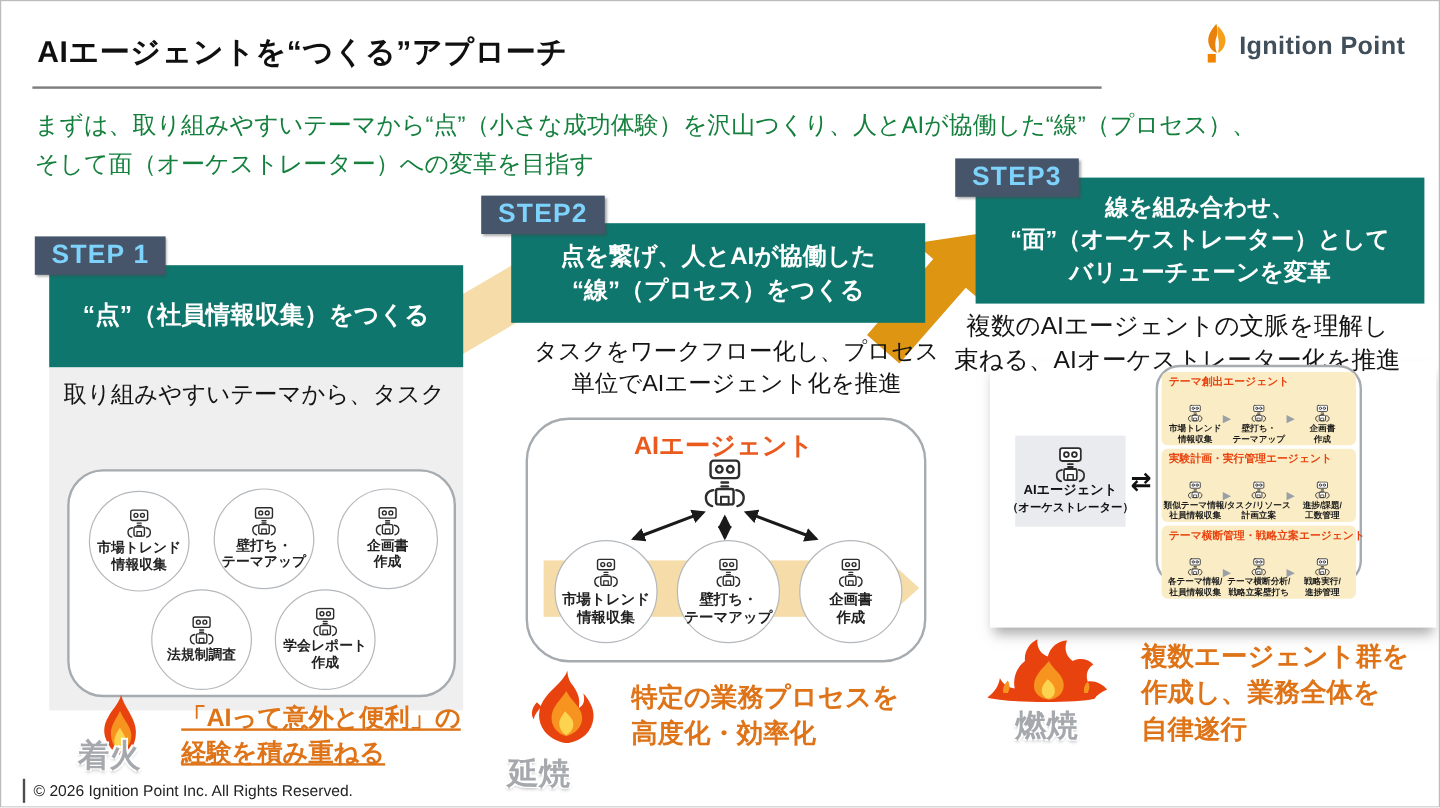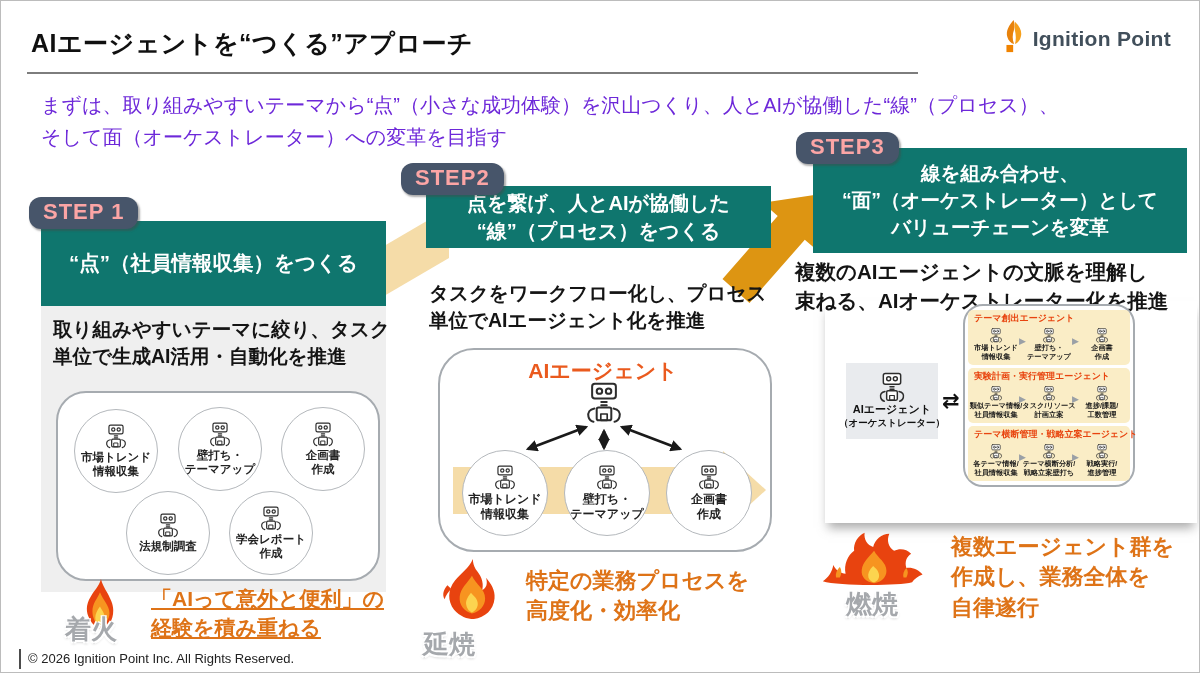--- a/index.html
+++ b/index.html
@@ -4,47 +4,47 @@
 <style>
   html,body{margin:0;padding:0;background:#fff;}
   .slide{position:relative;width:1200px;height:673px;background:#fff;overflow:hidden;
          font-family:"Liberation Sans","DejaVu Sans",sans-serif;border:1px solid #bcbcbc;box-sizing:border-box;}
   .abs{position:absolute;}
   
   .title{left:30px;top:26px;font-size:25px;font-weight:bold;color:#101010;letter-spacing:.5px;}
   .title-rule{left:26px;top:71px;width:891px;height:2px;background:#7d7d7d;}
   .logo{right:28px;top:18px;display:flex;align-items:flex-end;gap:5px;}
   .logo-text{font-size:21px;font-weight:600;color:#414F5B;letter-spacing:.3px;padding-bottom:2px;}
-  .intro{left:40px;top:88px;font-size:20px;color:#6d28d9;line-height:1.6;}
-  
-  .step-label{background:#47556A;color:#fca5a5;font-weight:bold;font-size:22px;letter-spacing:1px;
-              padding:2px 14px 4px;border-radius:12px;box-shadow:1.5px 2px 2px rgba(70,70,70,.45);z-index:6;}
+  .intro{left:28px;top:88px;font-size:20px;color:#15803d;line-height:1.6;}
+  
+  .step-label{background:#47556A;color:#7dd3fc;font-weight:bold;font-size:22px;letter-spacing:1px;
+              padding:2px 14px 4px;border-radius:0;box-shadow:1.5px 2px 2px rgba(70,70,70,.45);z-index:6;}
   
   .amber{background:#0f766e;color:#fff;font-weight:bold;text-align:center;display:flex;
          flex-direction:column;justify-content:center;z-index:4;}
   .amber div{line-height:1.4;}
   
   .gray-panel{background:#EFEFEF;z-index:1;}
-  .desc{font-weight:bold;color:#141414;z-index:3;line-height:1.4;}
+  .desc{font-weight:normal;color:#141414;z-index:3;line-height:1.4;text-align:center;}
   .wrect{background:#fff;border:2px solid #A6ABB0;border-radius:30px;z-index:2;}
   
   .circle{background:#fff;border:1.5px solid #B4B8BC;border-radius:50%;display:flex;flex-direction:column;
           align-items:center;justify-content:center;text-align:center;z-index:4;}
   .c-label{font-size:11.5px;font-weight:700;color:#222;line-height:1.2;margin-top:2px;}
   .diagram-title{font-weight:bold;color:#EA5A1E;font-size:21px;text-align:center;z-index:5;}
   
   .panel3{background:#fff;box-shadow:0 8px 10px -3px rgba(100,100,100,.55);z-index:1;}
   .orch-box{background:#E9EBEE;display:flex;flex-direction:column;align-items:center;justify-content:center;
             text-align:center;z-index:3;}
   .orch-l1{font-size:11px;font-weight:700;color:#111;line-height:1.25;white-space:nowrap;}
   .orch-l2{font-size:9.5px;font-weight:700;color:#111;white-space:nowrap;}
   .exchange{font-size:21px;font-weight:bold;color:#111;z-index:3;}
   .rect3{background:#fff;border:2px solid #A6ABB0;border-radius:20px;z-index:3;box-sizing:border-box;
          padding:4px 3px;display:flex;flex-direction:column;gap:3px;}
-  .band{background:#FAEDC6;border-radius:5px;flex:1;display:flex;flex-direction:column;padding:1px 2px;}
+  .band{background:#FAEDC6;border-radius:5px;flex:1;display:flex;flex-direction:column;padding:1px 2px;gap:12px;}
   .g-title{font-size:9px;font-weight:700;color:#E8440F;text-align:left;padding:1px 0 0 4px;white-space:nowrap;}
   .g-items{display:flex;align-items:center;justify-content:space-between;flex:1;padding:0 1px;}
   .g-item{display:flex;flex-direction:column;align-items:center;width:50px;}
   .b-cap{font-size:7.2px;font-weight:700;color:#1a1a1a;line-height:1.25;text-align:center;white-space:nowrap;}
   .chev{color:#9AA0A6;font-size:9px;margin:0 -3px;padding-bottom:8px;}
   
   .stage{font-size:26px;font-weight:bold;color:#A5A8AC;z-index:6;
          text-shadow:-1.5px -1.5px 0 #fff,1.5px -1.5px 0 #fff,-1.5px 1.5px 0 #fff,1.5px 1.5px 0 #fff,0 2px 3px rgba(0,0,0,.3);}
   .outcome{font-size:21px;font-weight:bold;color:#DE7317;line-height:1.38;z-index:5;}
   
@@ -116,22 +116,21 @@
     <div>まずは、取り組みやすいテーマから“点”（小さな成功体験）を沢山つくり、人とAIが協働した“線”（プロセス）、</div>
     <div>そして面（オーケストレーター）への変革を目指す</div>
   </div>
 
   <div class="abs step-label" style="left:28px;top:196px;">STEP 1</div>
   <div class="abs amber" style="left:40px;top:220px;width:345px;height:85px;font-size:20.5px;">
     <div>“点”（社員情報収集）をつくる</div>
   </div>
   <div class="abs gray-panel" style="left:40px;top:305px;width:345px;height:286px;"></div>
   <div class="abs desc" style="left:52px;top:315px;font-size:19.5px;">
-    <div>取り組みやすいテーマに絞り、タスク</div>
-    <div>単位で生成AI活用・自動化を推進</div>
+    <div>取り組みやすいテーマから、タスク</div>
   </div>
   <div class="abs wrect" style="left:55px;top:390px;width:320px;height:186px;"></div>
 
   <div class="abs circle" style="left:73px;top:408px;width:82px;height:82px;">
     <svg class="icon" width="26" height="25">
         <use href="#robot" xlink:href="#robot"></use>
       </svg>
     <div class="c-label">
         <div>市場トレンド</div>
         <div>情報収集</div>
@@ -167,25 +166,25 @@
     <svg class="icon" width="26" height="25">
         <use href="#robot" xlink:href="#robot"></use>
       </svg>
     <div class="c-label">
         <div>学会レポート</div>
         <div>作成</div>
       </div>
   </div>
 
   <div class="abs step-label" style="left:400px;top:162px;">STEP2</div>
-  <div class="abs amber" style="left:425px;top:185px;width:345px;height:62px;font-size:20px;">
+  <div class="abs amber" style="left:425px;top:185px;width:345px;height:83px;font-size:20px;">
     <div>点を繋げ、人とAIが協働した</div>
     <div>“線”（プロセス）をつくる</div>
   </div>
-  <div class="abs desc" style="left:428px;top:279px;font-size:19.5px;">
+  <div class="abs desc" style="left:444px;top:279px;font-size:19.5px;">
     <div>タスクをワークフロー化し、プロセス</div>
     <div>単位でAIエージェント化を推進</div>
   </div>
   <div class="abs wrect" style="left:437px;top:347px;width:330px;height:200px;border-radius:36px;"></div>
   <div class="abs diagram-title" style="left:437px;top:356px;width:330px;">AIエージェント</div>
 
   <svg class="abs" style="left:437px;top:347px;z-index:2;" width="330" height="200">
     <rect x="15" y="119" width="272" height="47" fill="#F5DCA8"></rect>
     <polygon points="285,103 328,142 285,181" fill="#F5DCA8"></polygon>
   </svg>

